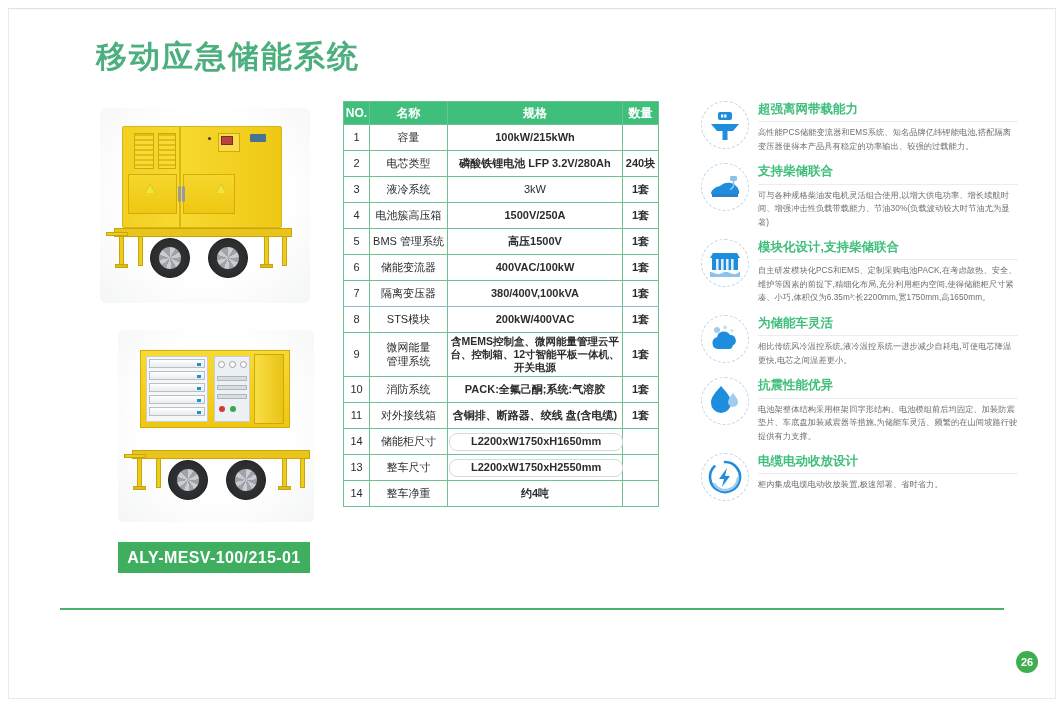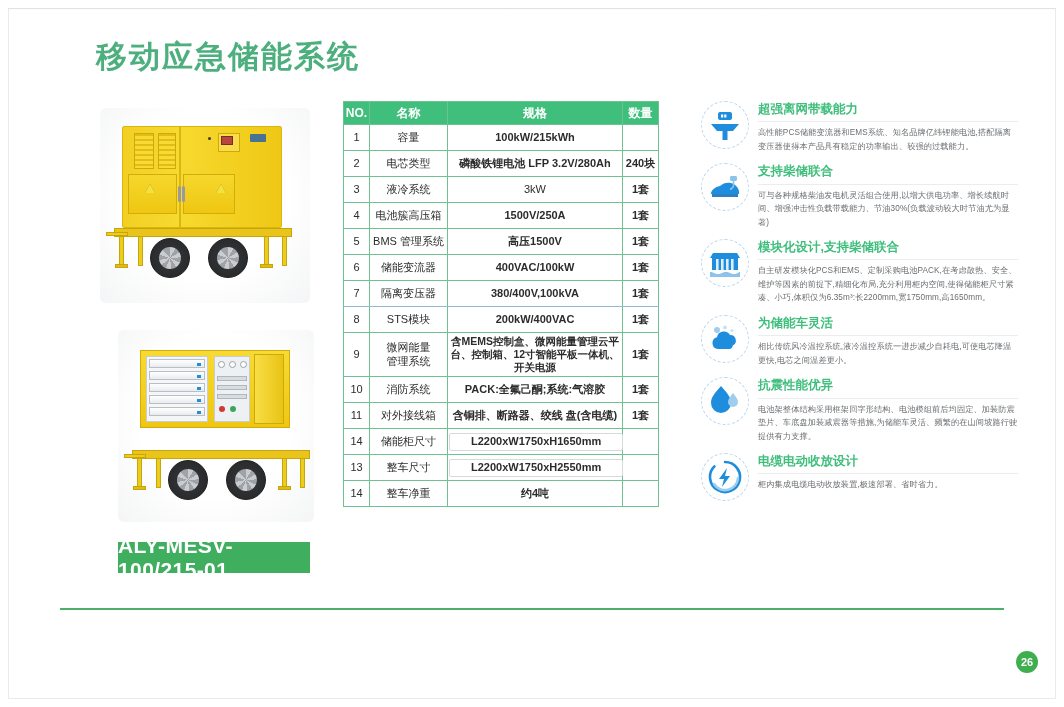--- a/index.html
+++ b/index.html
@@ -200,21 +200,21 @@
     border: 1px solid #cfa80b;
   }
 
   
   .model-badge {
     position: absolute;
     left: 118px; top: 542px;
     width: 192px; height: 31px;
     background: #3FAE5F;
     color: #ffffff;
-    font-size: 21px;
+    font-size: 16px;
     font-weight: bold;
     letter-spacing: .4px;
     display: flex; align-items: center; justify-content: center;
   }
 
   
   .spec-table {
     position: absolute;
     left: 343px; top: 101px;
     width: 315px;
@@ -241,21 +241,21 @@
   .col-no   { width: 26px; }
   .col-name { width: 78px; }
   .col-spec { width: 175px; }
   .col-qty  { width: 36px; }
   .cell-name { font-weight: normal; }
   .row-tall td { height: 40px; }
   .cell-spec-multi { font-weight: bold; font-size: 10.5px; }
   .boxed-val {
     display: inline-block;
     border: 1px solid #d7dadd;
-    border-radius: 2px;
+    border-radius: 8px;
     padding: 1px 21px;
     font-weight: bold;
   }
   .row-hl td { border-top-color: #8fb7d6; border-bottom-color: #8fb7d6; }
 
   
   .features {
     position: absolute;
     left: 700px; top: 100px;
     width: 318px;

